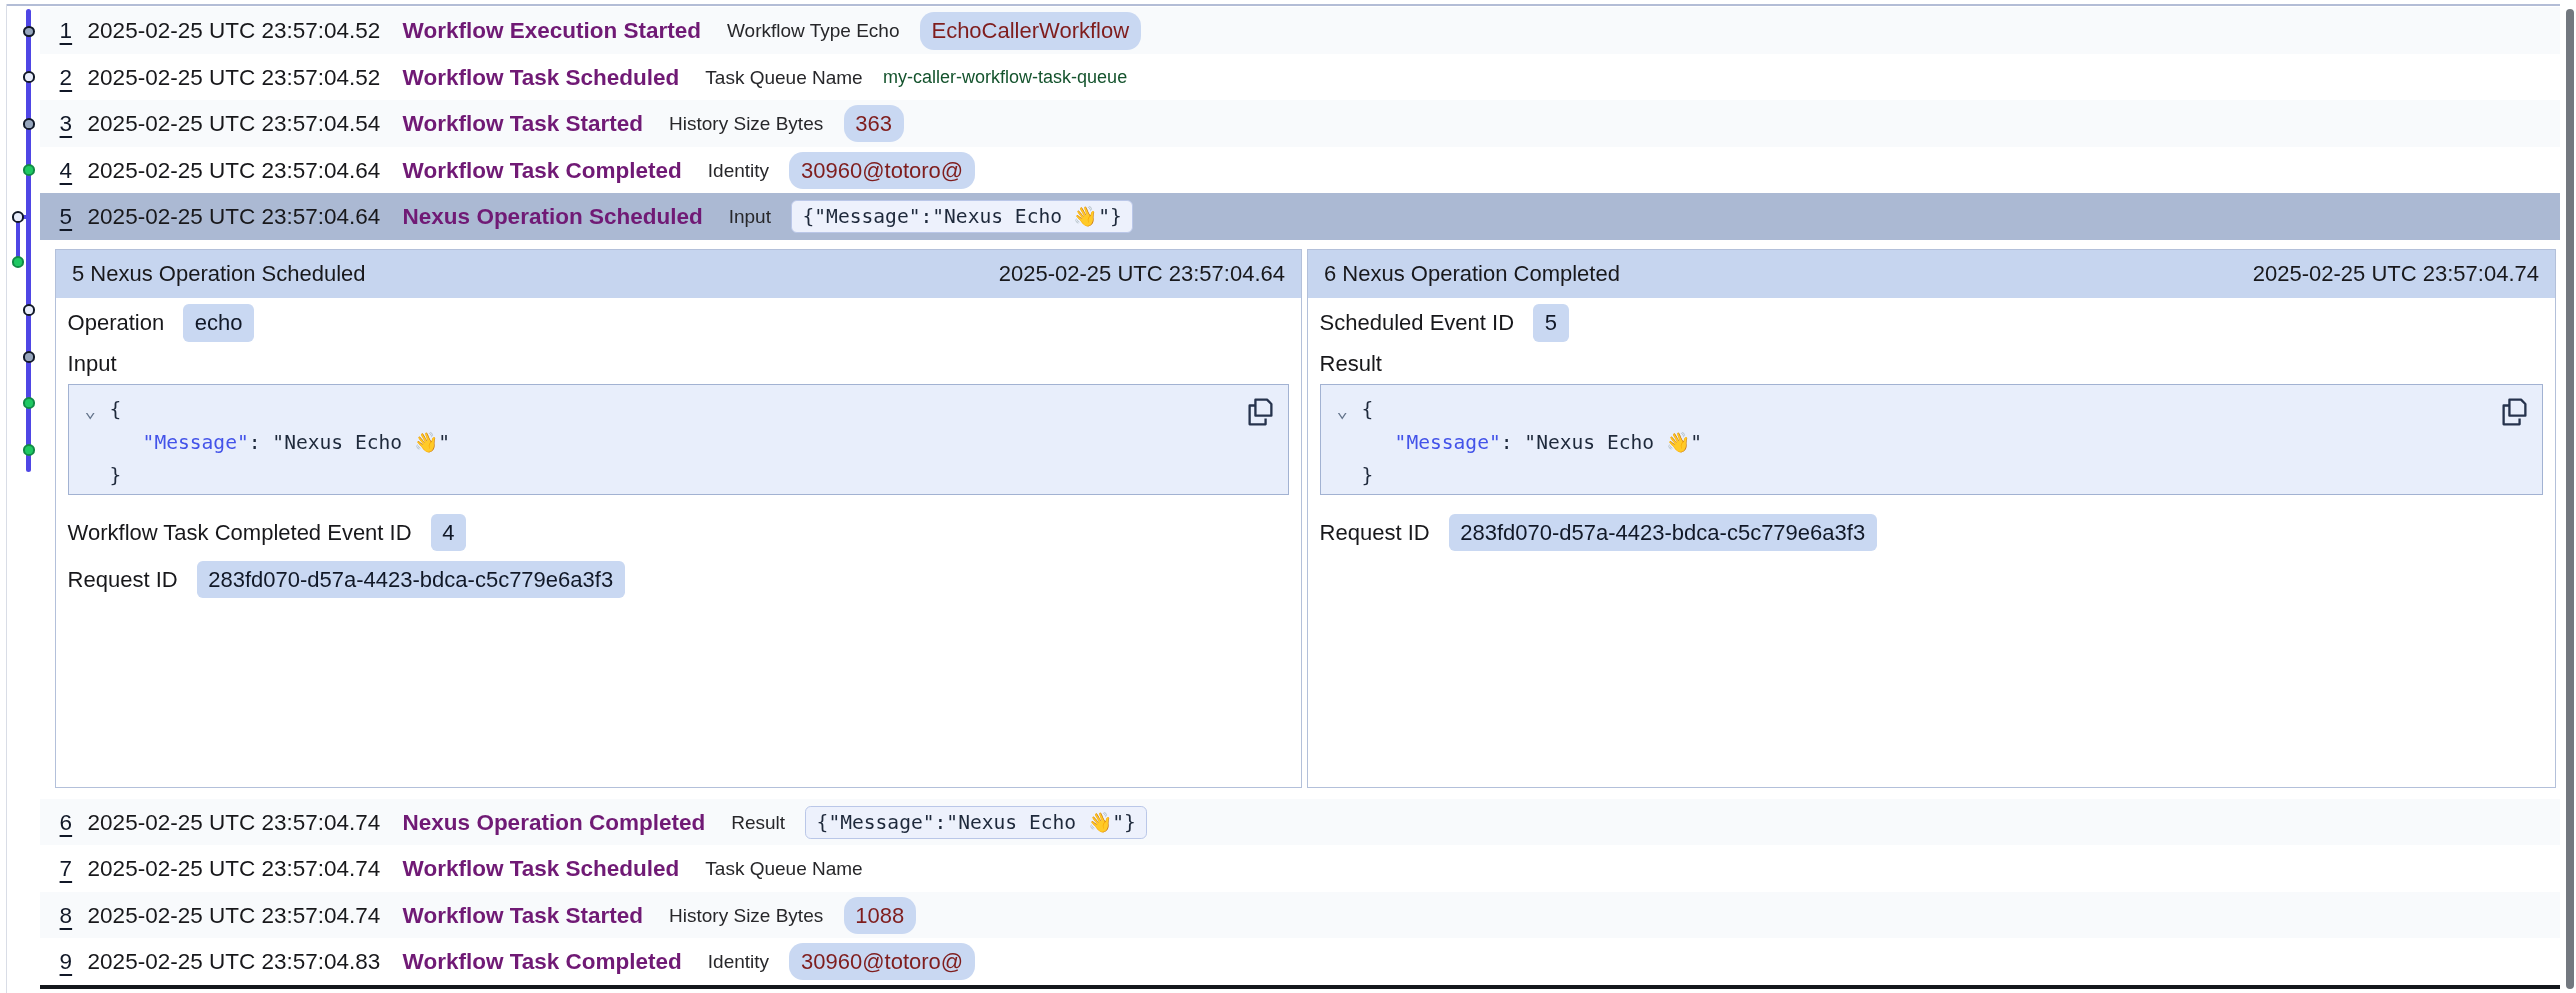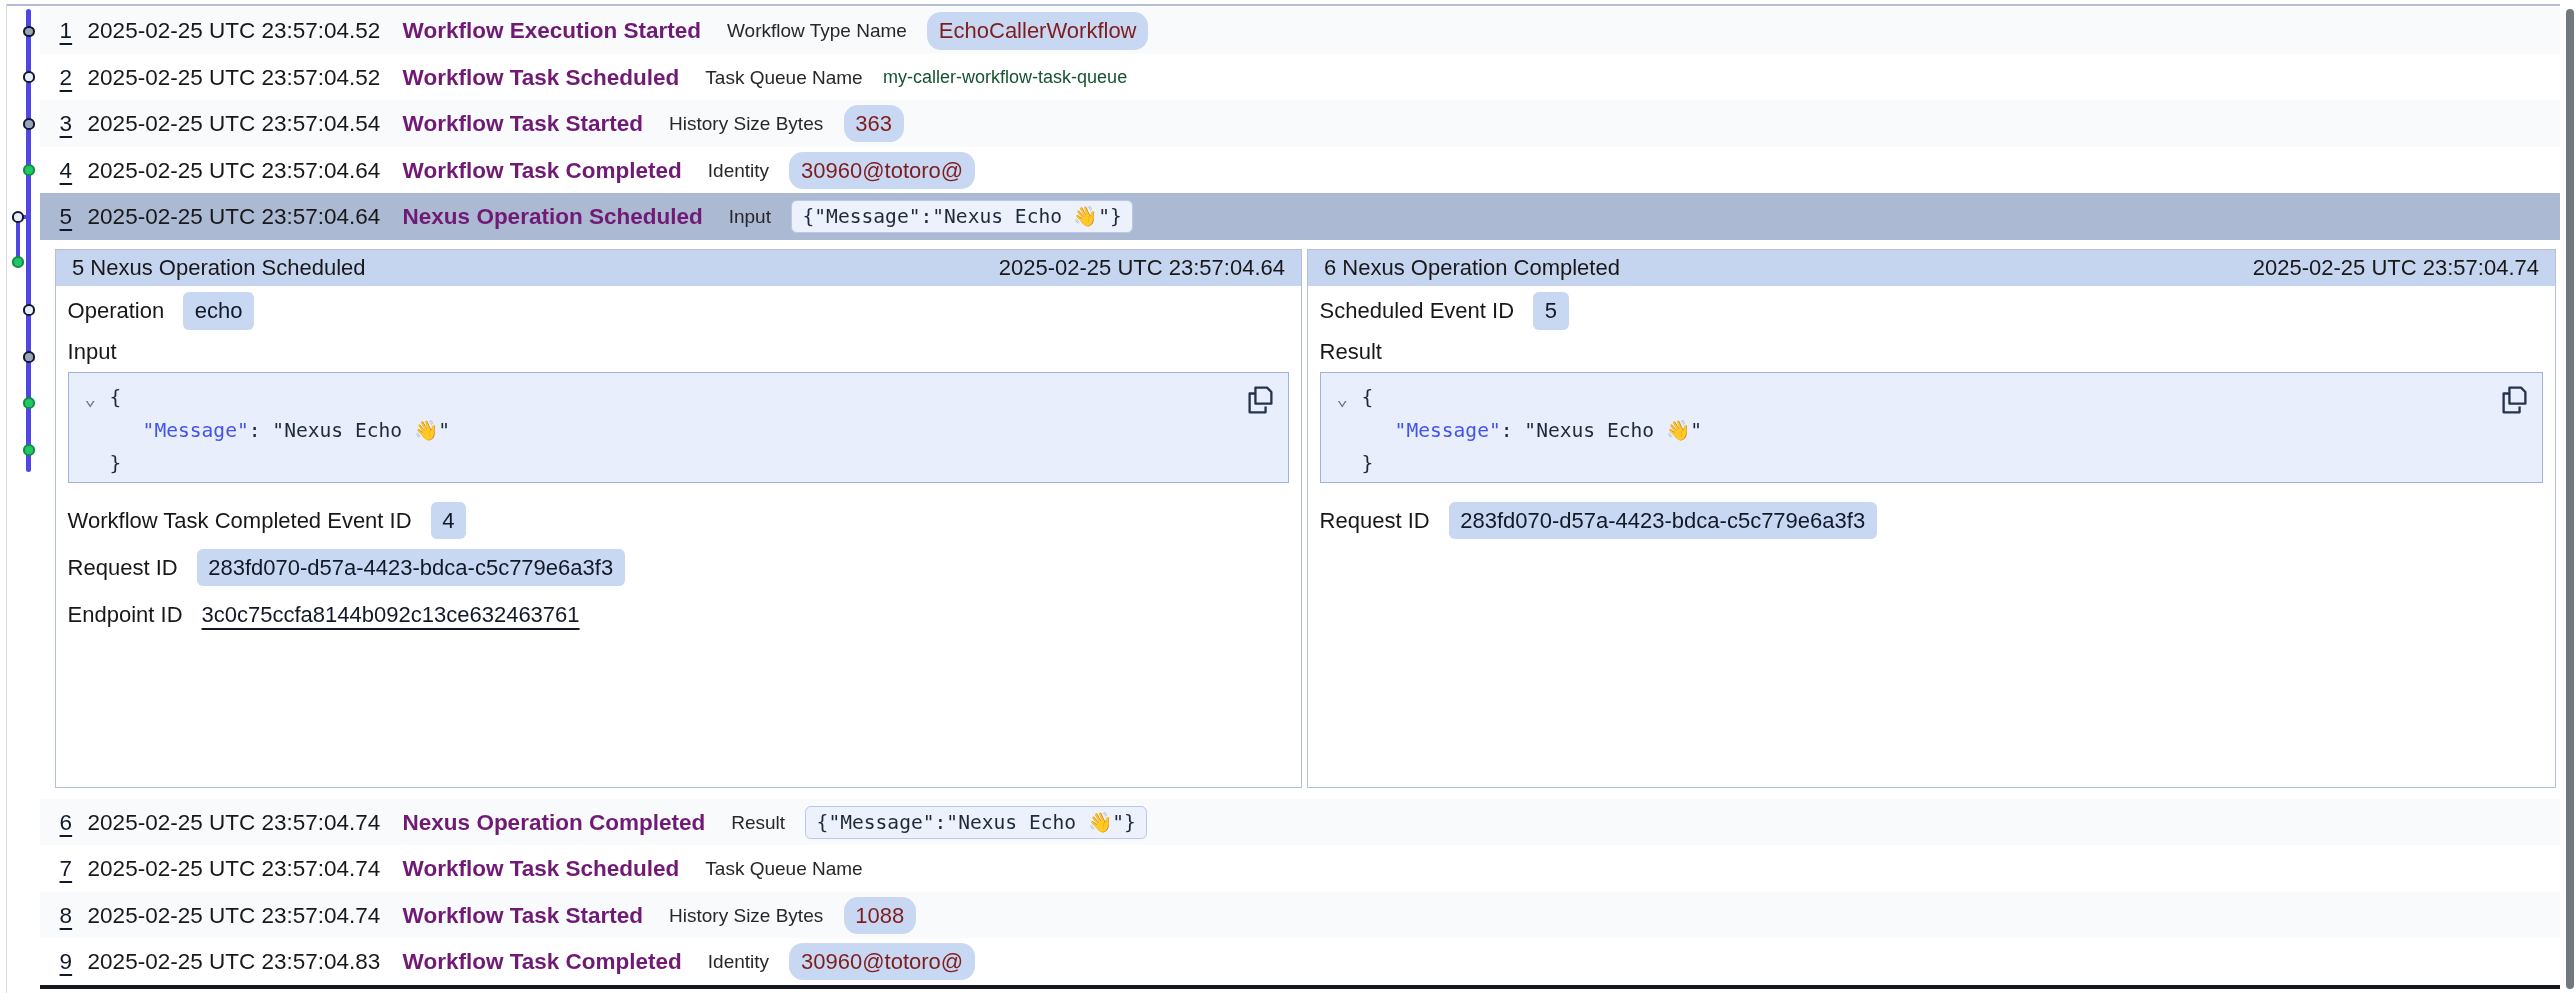--- a/index.html
+++ b/index.html
@@ -28,21 +28,21 @@
   .ename{font-size:22.5px;font-weight:bold;color:#701a75;margin-right:26px;white-space:nowrap;}
   .elabel{font-size:19px;color:#27272a;margin-right:20.4px;white-space:nowrap;}
   .badge{font-size:22px;color:#7f1d1d;background:var(--badge-bg);border-radius:14px;padding:5.8px 11.6px;white-space:nowrap;}
   .chip{font-family:"DejaVu Sans Mono",monospace;font-size:19.6px;color:#1e293b;background:var(--chip-bg);border:1.5px solid var(--chip-border);border-radius:5.8px;padding:4.4px 10.2px;white-space:nowrap;}
   .rowlink{font-size:18px;color:#14532d;text-underline-offset:5.1px;text-decoration-thickness:1.8px;cursor:pointer;white-space:nowrap;}
 
   
   .panel{position:absolute;top:249px;height:539px;background:#ffffff;border:1.5px solid var(--panel-border);box-sizing:border-box;}
   .panel.left{left:55px;width:1247px;}
   .panel.right{left:1307px;width:1249px;}
-  .phead{height:36px;background:var(--panel-header);display:flex;align-items:center;justify-content:space-between;padding:0 16px;}
+  .phead{height:48px;background:var(--panel-header);display:flex;align-items:center;justify-content:space-between;padding:0 16px;}
   .ptitle{font-size:22px;color:#18181b;}
   .ptime{font-size:22px;color:#18181b;}
   .pbody{padding:1.5px 11.6px 0 11.6px;}
   .frow{height:47px;display:flex;align-items:center;gap:19px;font-size:22px;color:#18181b;}
   .frow.labelonly{height:35px;}
   .flabel{white-space:nowrap;}
   .fbadge{font-size:22px;color:#111827;background:var(--badge-bg);border-radius:5.8px;padding:5.8px 11.6px;white-space:nowrap;}
   .flink{font-size:22px;color:#111827;text-decoration:underline;text-underline-offset:5.8px;text-decoration-thickness:1.8px;cursor:pointer;}
 
   .codeblock{position:relative;height:111px;background:var(--code-bg);border:1.5px solid var(--code-border);box-sizing:border-box;margin:2.2px 0 14.5px 0;
@@ -80,21 +80,21 @@
   <div class="dot green" style="left:11.6px;top:256px"></div>
   <div class="dot light" style="left:22.5px;top:304px"></div>
   <div class="dot gray" style="left:22.5px;top:351px"></div>
   <div class="dot green" style="left:22.5px;top:397px"></div>
   <div class="dot green" style="left:22.5px;top:444px"></div>
 
   <div class="row shaded" style="top:7.3px">
     <a class="eid">1</a>
     <span class="time">2025-02-25 UTC 23:57:04.52</span>
     <span class="ename">Workflow Execution Started</span>
-    <span class="elabel">Workflow Type Name</span>
+    <span class="elabel">Workflow Type Echo</span>
     <span class="badge">EchoCallerWorkflow</span>
   </div>
   <div class="row" style="top:54px">
     <a class="eid">2</a>
     <span class="time">2025-02-25 UTC 23:57:04.52</span>
     <span class="ename">Workflow Task Scheduled</span>
     <span class="elabel">Task Queue Name</span>
     <a class="rowlink">my-caller-workflow-task-queue</a>
   </div>
   <div class="row shaded" style="top:100px">
@@ -145,24 +145,20 @@
         </button>
       </div>
       <div class="frow">
         <span class="flabel">Workflow Task Completed Event ID</span>
         <span class="fbadge">4</span>
       </div>
       <div class="frow">
         <span class="flabel">Request ID</span>
         <span class="fbadge">283fd070-d57a-4423-bdca-c5c779e6a3f3</span>
       </div>
-      <div class="frow">
-        <span class="flabel">Endpoint ID</span>
-        <a class="flink">3c0c75ccfa8144b092c13ce632463761</a>
-      </div>
     </div>
   </div>
 
   <div class="panel right">
     <div class="phead">
       <span class="ptitle">6 Nexus Operation Completed</span>
       <span class="ptime">2025-02-25 UTC 23:57:04.74</span>
     </div>
     <div class="pbody">
       <div class="frow">

